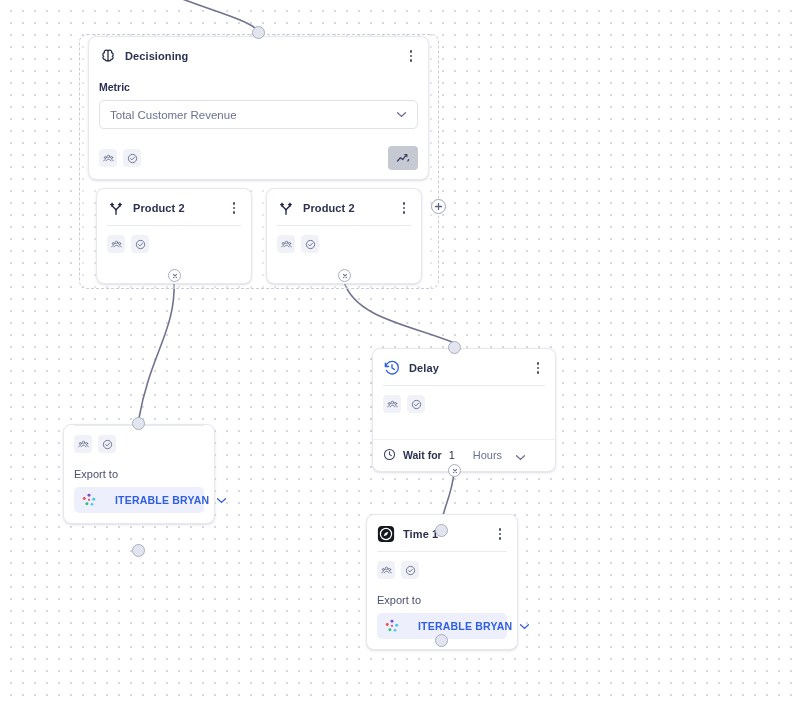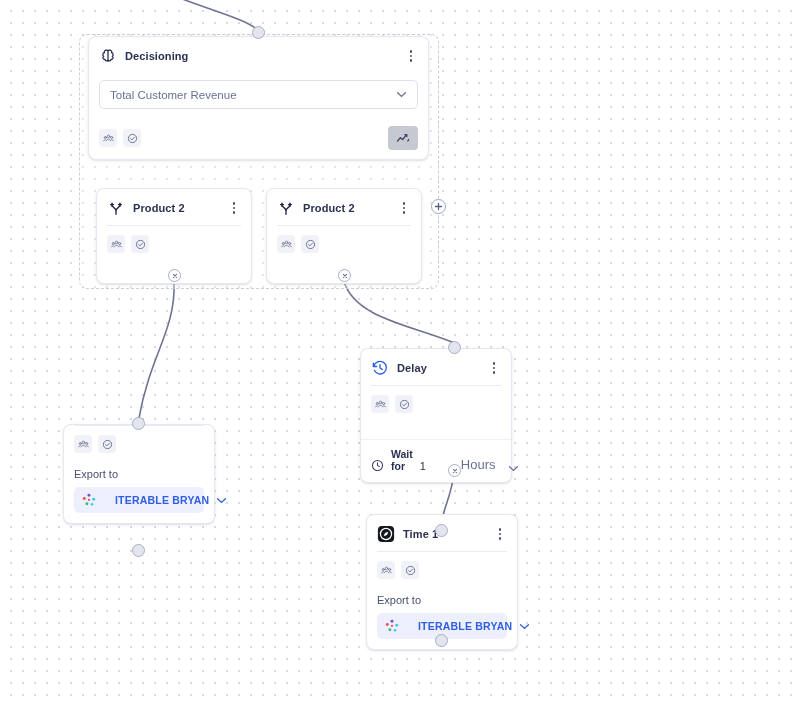--- a/index.html
+++ b/index.html
@@ -96,21 +96,21 @@
   }
   .chart-btn svg { width: 14px; height: 14px; }
 
   .wait-row {
     display: flex; align-items: flex-end; gap: 7px;
     padding: 8px 10px 10px 10px;
     border-top: 1px solid #eef0f6;
   }
   .wait-lbl { font-size: 10.5px; font-weight: bold; color: #2b3050; }
   .wait-num { font-size: 11px; color: #2b3050; min-width: 9px; }
-  .wait-unit { font-size: 13px; color: #6b7194; margin-left: 25px; }
+  .wait-unit { font-size: 11px; color: #6b7194; margin-left: 8px; }
 
   .export-lbl {
     font-size: 11px; font-weight: normal; color: #4a5070;
     padding: 6px 10px 0 10px;
   }
   .export-sel {
     margin: 7px 10px 10px 10px;
     height: 26px;
     background: #edf0fc;
     border-radius: 5px;
@@ -175,20 +175,21 @@
         <path d="M12 5.2c-.9-1.3-3-1.5-4.2-.4-1 .9-1 2-.6 2.8-1.3.3-2.1 1.4-2.1 2.6 0 .9.4 1.6 1 2-.7.5-1 1.3-.9 2.2.2 1.3 1.4 2.2 2.7 2.1.1 1.2 1.2 2.1 2.5 2.1 1 0 1.9-.5 2.3-1.3"></path>
         <path d="M12 5.2c.9-1.3 3-1.5 4.2-.4 1 .9 1 2 .6 2.8 1.3.3 2.1 1.4 2.1 2.6 0 .9-.4 1.6-1 2 .7.5 1 1.3.9 2.2-.2 1.3-1.4 2.2-2.7 2.1-.1 1.2-1.2 2.1-2.5 2.1-1 0-1.9-.5-2.3-1.3"></path>
       </svg>
       <span class="node-title">Decisioning</span>
       <div class="kebab">
           <i></i>
           <i></i>
           <i></i>
         </div>
     </div>
+    <div class="field-label">Metric</div>
     <div class="select">
       <span class="val">Total Customer Revenue</span>
       <svg class="chev" viewBox="0 0 12 8" fill="none" stroke="#6b7194" stroke-width="1.5" stroke-linecap="round">
           <path d="M1.5 2 L6 6.2 L10.5 2"></path>
         </svg>
     </div>
     <div class="badge-row">
       <div class="mini-badge">
         <svg viewBox="0 0 16 16" fill="none" stroke="#6b7194" stroke-width="1.3" stroke-linecap="round">
           <circle cx="8" cy="5" r="1.9"></circle>
@@ -304,21 +305,21 @@
         <path d="M3 3 7 7M7 3 3 7"></path>
       </svg>
   </div>
 
   <div class="add-btn" style="left:431px; top:199px;">
     <svg viewBox="0 0 10 10" fill="none" stroke="#5a6080" stroke-width="1.4" stroke-linecap="round">
         <path d="M5 1.6v6.8M1.6 5h6.8"></path>
       </svg>
   </div>
 
-  <div class="node" style="left:360px; top:348px; width:152px;">
+  <div class="node" style="left:372px; top:348px; width:184px;">
     <div class="node-head">
       <svg class="hdr-icon" viewBox="0 0 20 20" fill="none" stroke="#2f5fe0" stroke-width="1.5" stroke-linecap="round" stroke-linejoin="round">
         <path d="M3.2 8.2a7 7 0 1 1 .5 4.4"></path>
           <path d="M2.6 4.6v3.7h3.7"></path>
           <path d="M10 6.4V10l2.6 1.6"></path>
       </svg>
       <span class="node-title">Delay</span>
       <div class="kebab">
           <i></i>
           <i></i>

